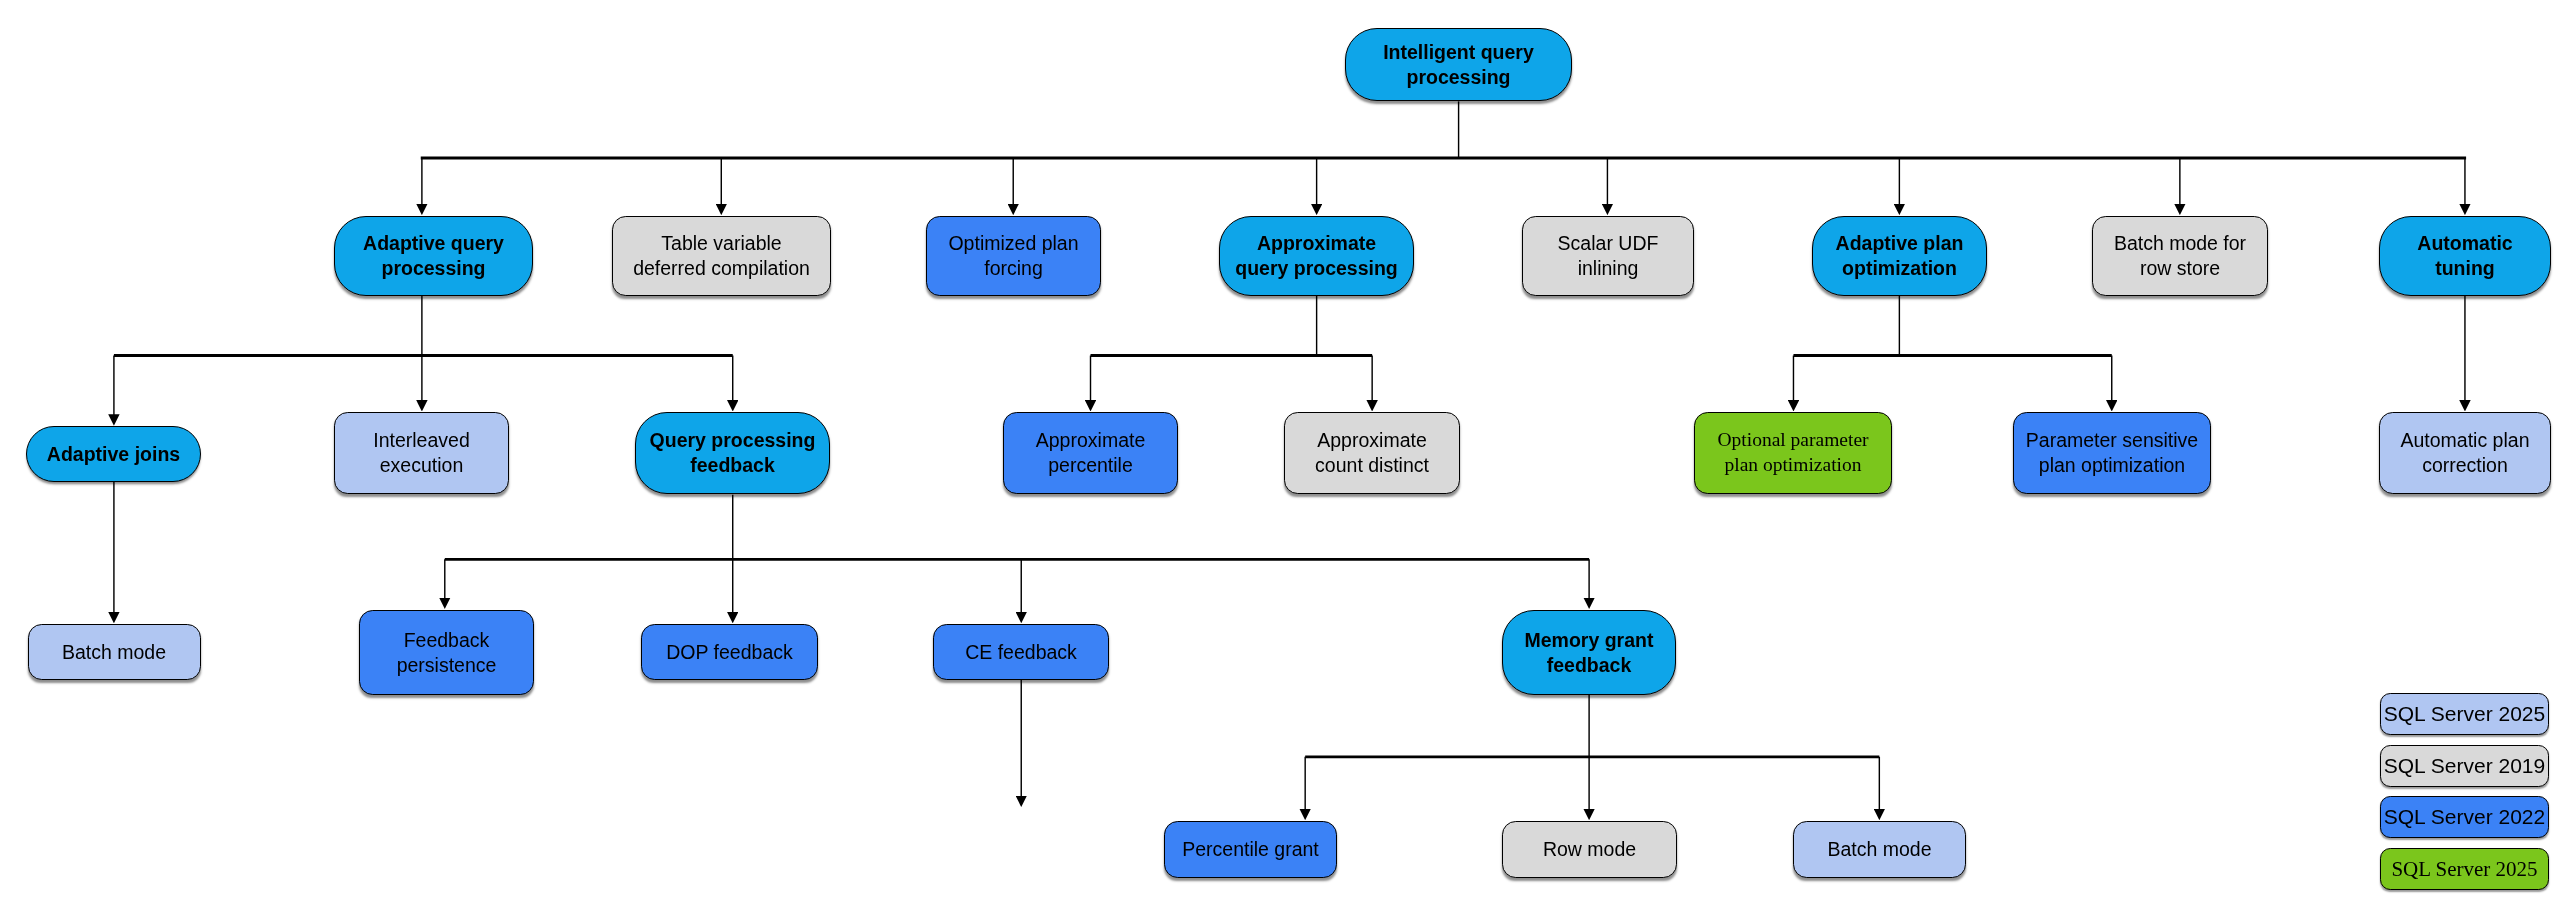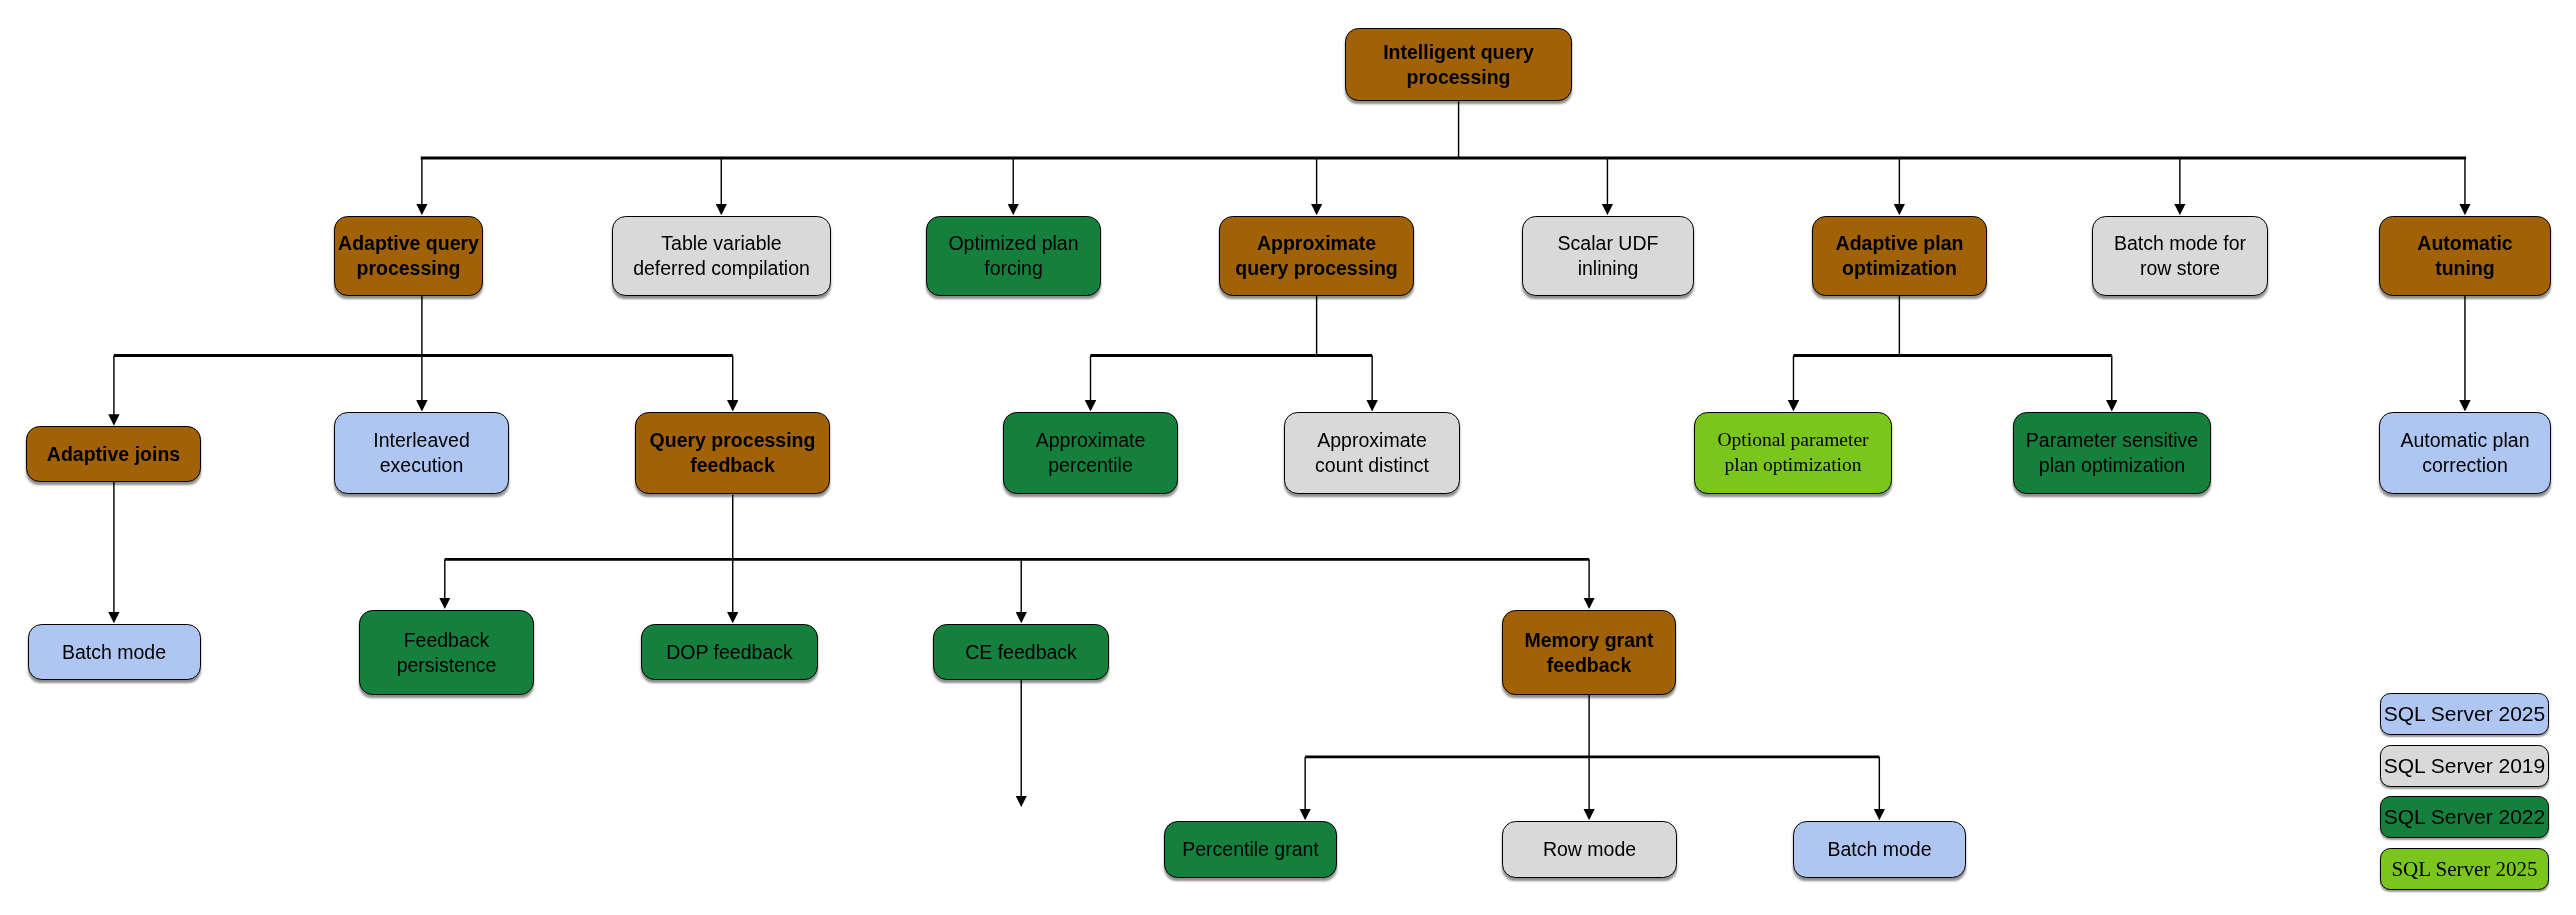--- a/index.html
+++ b/index.html
@@ -12,24 +12,24 @@
   .node{
     position:absolute;
     display:flex;align-items:center;justify-content:center;
     text-align:center;white-space:pre-line;
     font-size:19.5px;line-height:1.28;color:#000;
     border:1.7px solid #000;border-radius:13.7px;
     background:#fff;
     box-shadow:0 2.9px 2.3px -0.6px rgba(0,0,0,0.45);
     box-sizing:border-box;
   }
-  .cat{background:#a16207;font-weight:700;}
+  .cat{background:#0ea5e9;font-weight:700;border-radius:32px;}
   .v2017{background:#b0c6f2;}
   .v2019{background:#d9d9d9;}
-  .v2022{background:#15803d;}
+  .v2022{background:#3b82f6;}
   .v2025{background:#7bc61c;font-family:Liberation Serif, serif;}
   .pill{
     position:absolute;left:2380px;width:169px;height:42px;
     display:flex;align-items:center;justify-content:center;
     font-size:21px;color:#000;
     border:1.7px solid #000;border-radius:10.3px;
     box-shadow:0 2.3px 1.7px -0.6px rgba(0,0,0,0.4);
     box-sizing:border-box;
   }
 </style>
@@ -88,21 +88,21 @@
     <path class="v" d="M2776 1213 V1322"></path>
     <path class="h" d="M2280 1322 H3283"></path>
     <path class="a" marker-end="url(#arw)" d="M2280 1322 V1414"></path>
     <path class="a" marker-end="url(#arw)" d="M2776 1322 V1414"></path>
     <path class="a" marker-end="url(#arw)" d="M3283 1322 V1414"></path>
   </svg>
 
   <div class="node cat" style="left:1345px;top:28px;width:227px;height:73px">Intelligent query
 processing</div>
 
-  <div class="node cat" style="left:334px;top:216px;width:149px;height:80px">Adaptive query
+  <div class="node cat" style="left:334px;top:216px;width:199px;height:80px">Adaptive query
 processing</div>
   <div class="node v2019" style="left:612px;top:216px;width:219px;height:80px">Table variable
 deferred compilation</div>
   <div class="node v2022" style="left:926px;top:216px;width:175px;height:80px">Optimized plan
 forcing</div>
   <div class="node cat" style="left:1219px;top:216px;width:195px;height:80px">Approximate
 query processing</div>
   <div class="node cat" style="left:1812px;top:216px;width:175px;height:80px">Adaptive plan
 optimization</div>
   <div class="node v2019" style="left:1522px;top:216px;width:172px;height:80px">Scalar UDF

